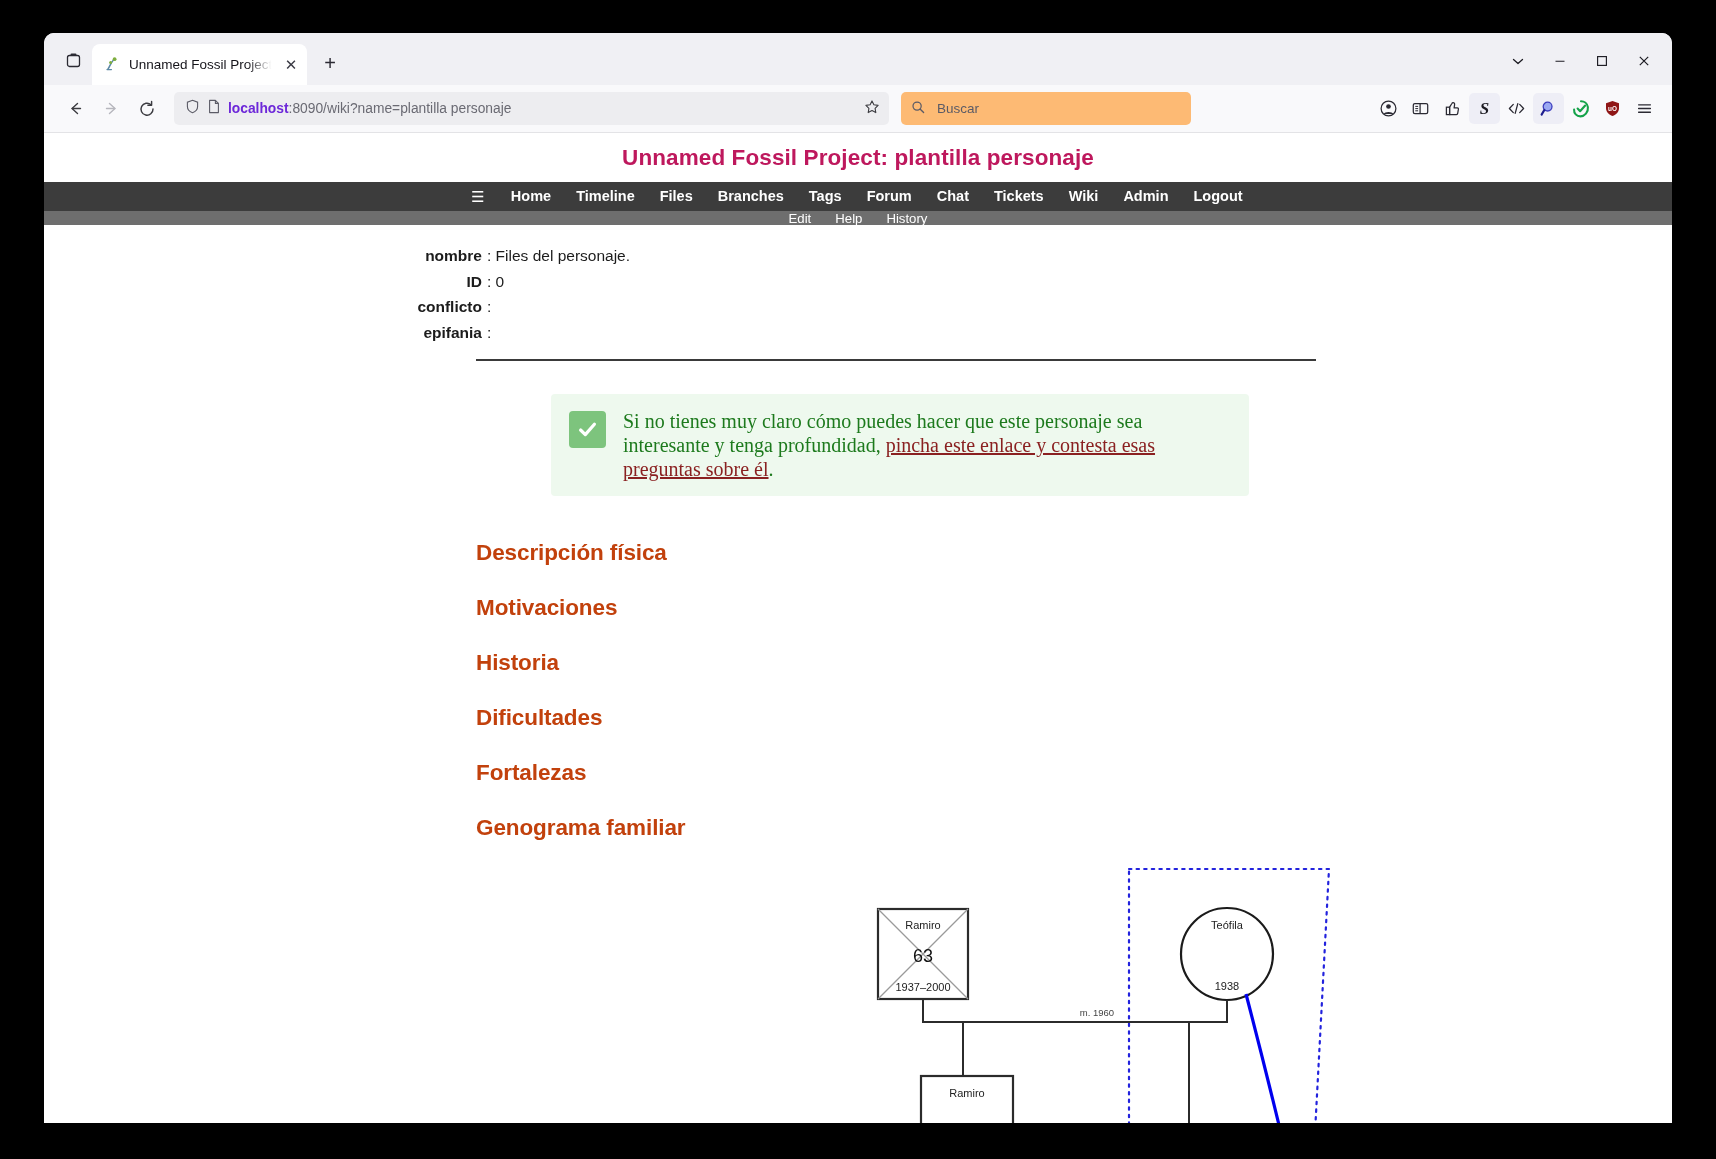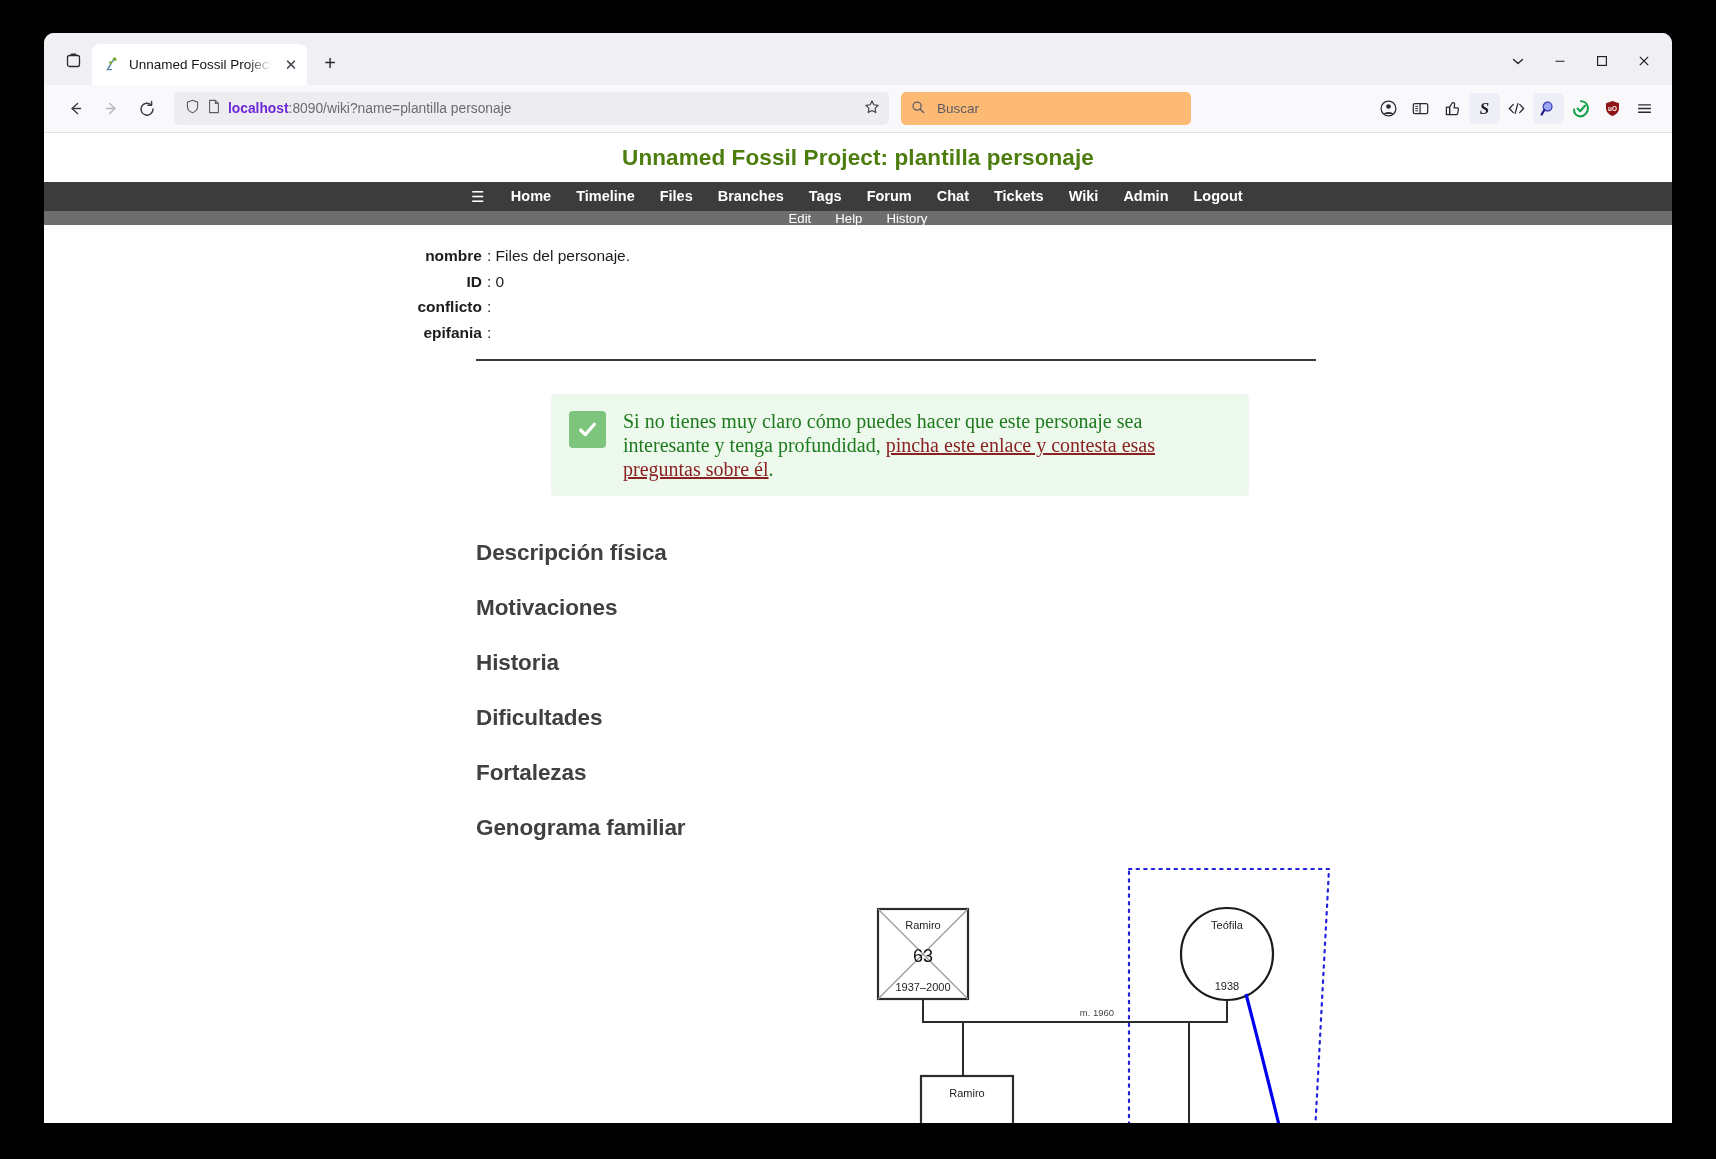--- a/index.html
+++ b/index.html
@@ -140,21 +140,21 @@
     position: absolute;
     left: 0; right: 0;
     top: 100px; bottom: 0;
     background: #ffffff;
     overflow: hidden;
   }
   #page-title {
     text-align: center;
     font-size: 22.5px;
     font-weight: 700;
-    color: #4d7c0f;
+    color: #be185d;
     padding: 12px 0 11px;
     letter-spacing: .1px;
   }
   #mainmenu {
     background: #3c3c3c;
     height: 29px;
     display: flex; align-items: center; justify-content: center;
     gap: 0;
   }
   #mainmenu .mi {
@@ -232,21 +232,21 @@
     font-size: 20px;
     line-height: 24px;
     color: #1d7a1d;
   }
   #callout-text .lnk { color: #8a2121; }
 
   
   .section-h {
     font-size: 22.5px;
     font-weight: 700;
-    color: #404040;
+    color: #c2410c;
     margin: 0 0 0 432px;
     padding-top: 29px;
     letter-spacing: -.1px;
   }
   #sections { padding-top: 15px; }
 
   
   #genogram-wrap {
     position: relative;
     margin-top: 18px;

